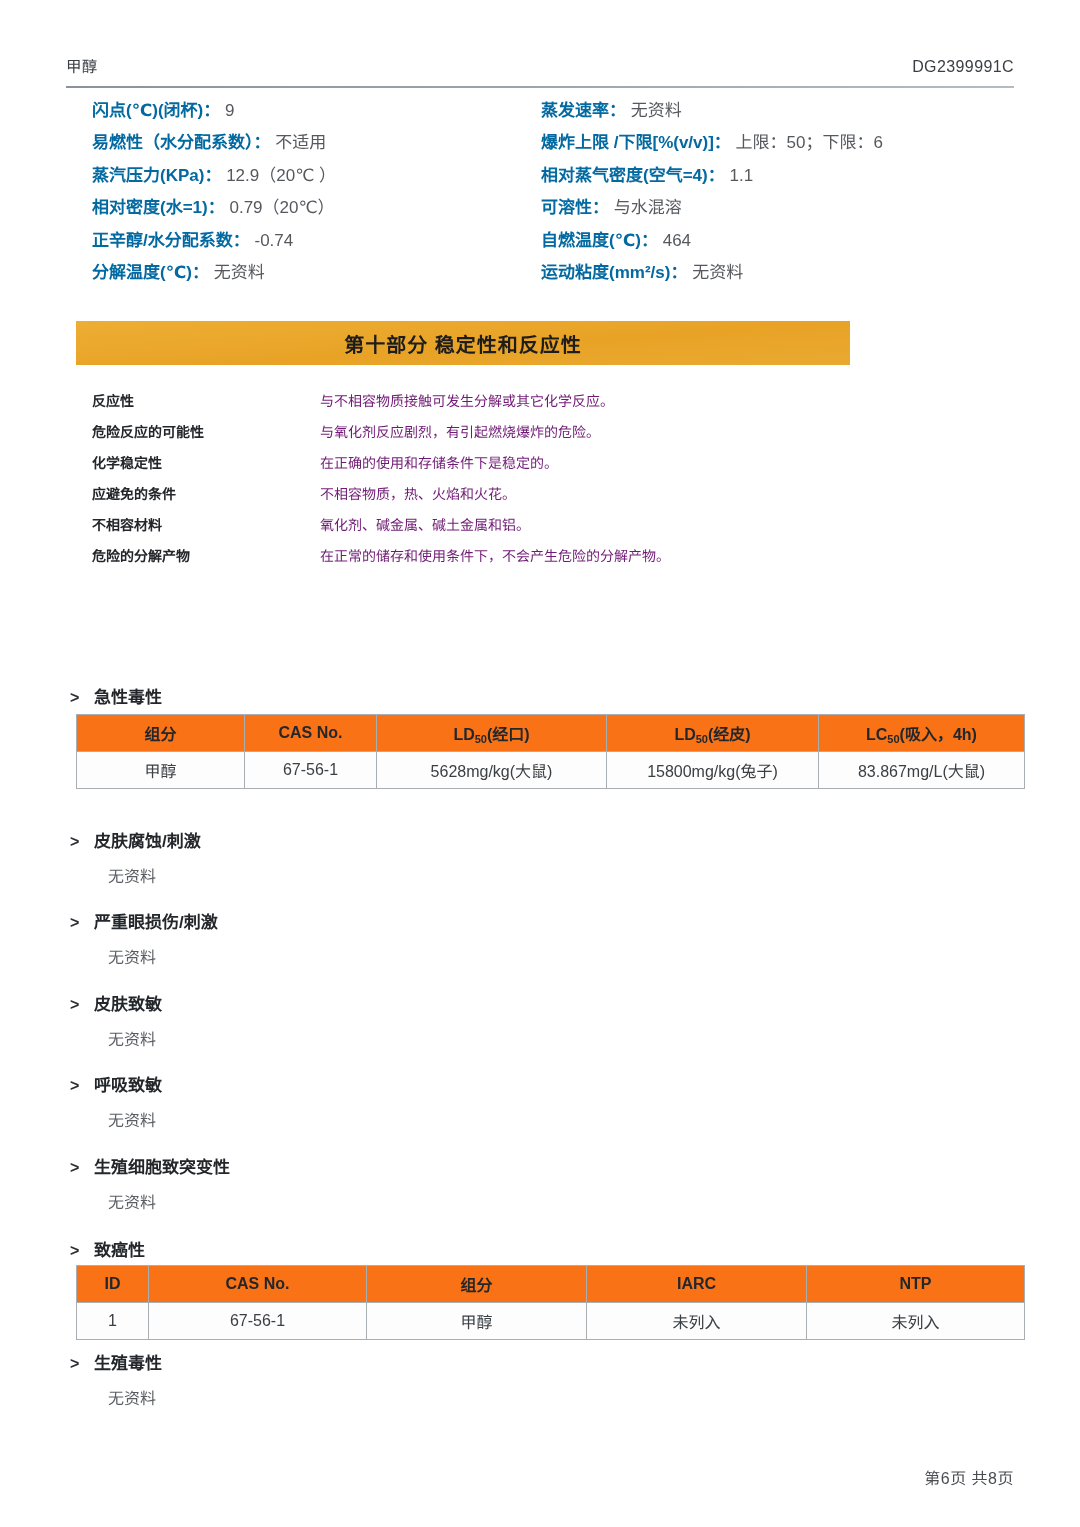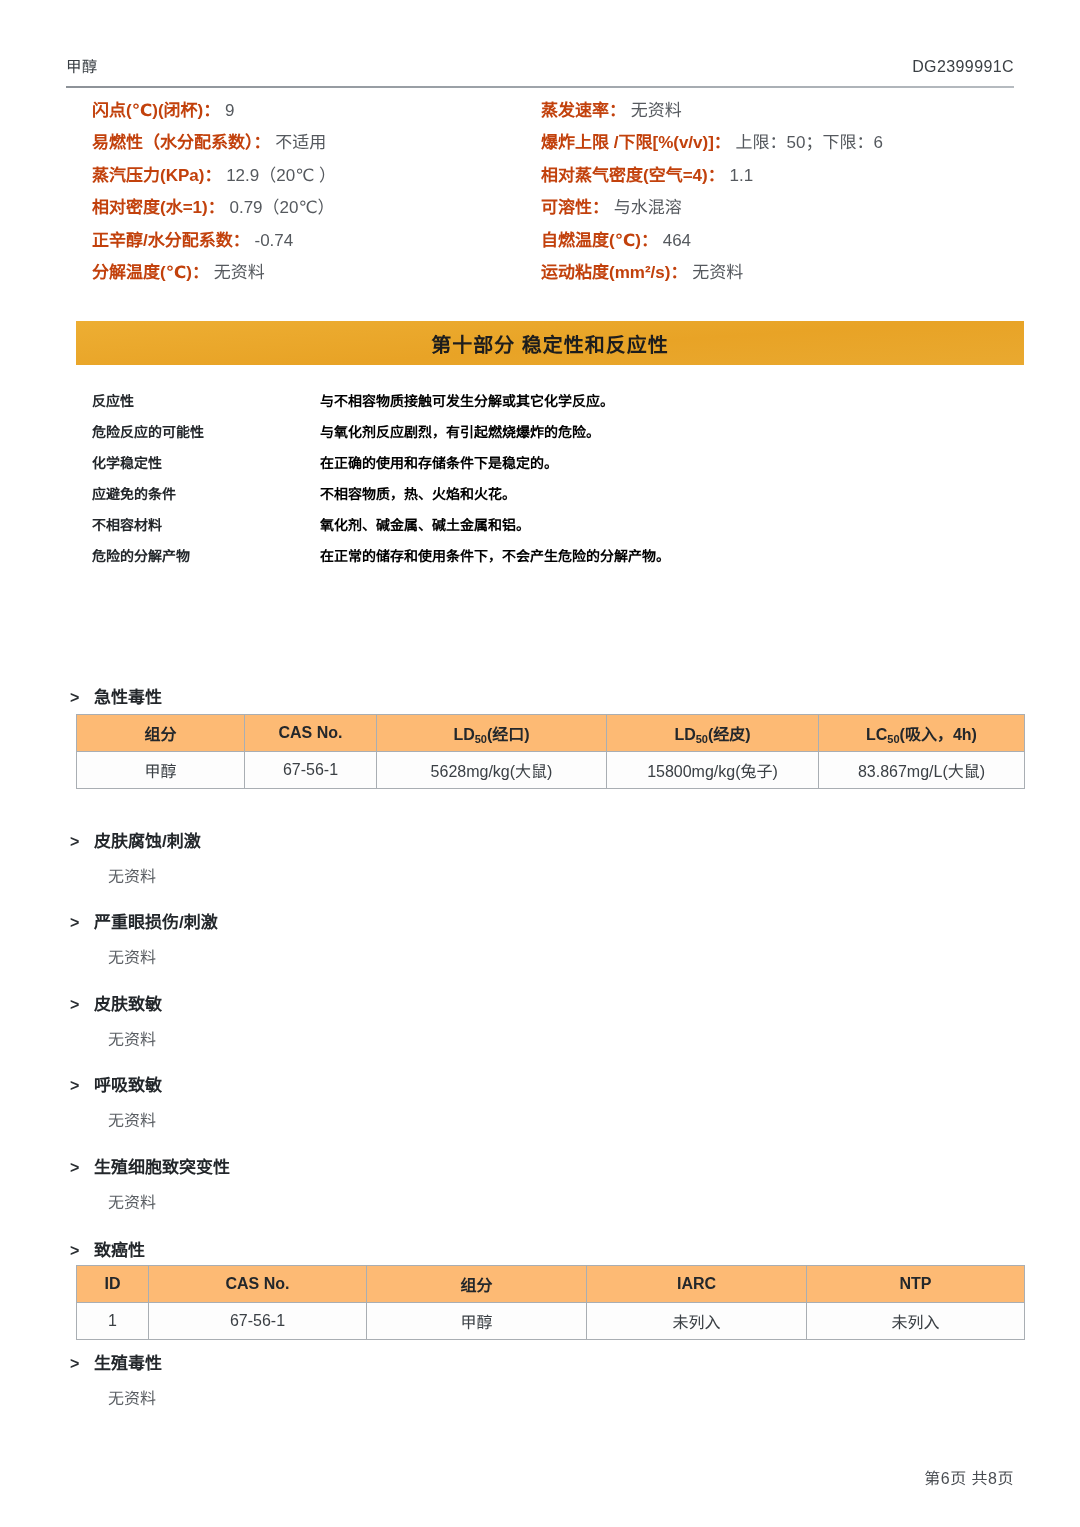--- a/index.html
+++ b/index.html
@@ -66,31 +66,31 @@
   .props-col.left { width: 450px; }
   .props-col.right { width: 480px; }
   .prop-line {
     font-size: 17px;
     line-height: 32.4px;
     white-space: nowrap;
     color: #55595e;
   }
   .prop-line .k {
     font-weight: bold;
-    color: #c2410c;
+    color: #0369a1;
   }
   .prop-line .v {
     color: #55595e;
   }
 
   
   .banner {
     position: absolute;
     left: 76px;
-    width: 948px;
+    width: 774px;
     height: 44px;
     background: #eaa72b;
     background-image: linear-gradient(176deg, #edae33 0%, #e8a326 55%, #e9a930 100%);
     display: flex;
     align-items: center;
     justify-content: center;
     color: #1d1d1d;
     font-size: 20px;
     font-weight: bold;
     letter-spacing: 1px;
@@ -110,23 +110,22 @@
     font-size: 14px;
     line-height: 31px;
   }
   .def-term {
     width: 228px;
     flex: 0 0 228px;
     font-weight: bold;
     color: #23272b;
   }
   .def-desc {
-    color: #000000;
+    color: #701a75;
     white-space: nowrap;
-    font-weight: bold;
   }
 
   
   .sub {
     position: absolute;
     left: 70px;
   }
   .sub-head {
     display: flex;
     align-items: baseline;
@@ -165,21 +164,21 @@
     text-align: center;
     font-size: 16px;
     color: #2f3337;
     padding: 0;
     height: 36px;
     white-space: nowrap;
   }
   .tbl th {
     font-weight: bold;
     color: #23272b;
-    background: #fdba74;
+    background: #f97316;
   }
   .tbl td {
     font-weight: normal;
     color: #3b4045;
   }
   .tbl sub {
     font-size: 11px;
     vertical-align: baseline;
     position: relative;
     top: 3px;

